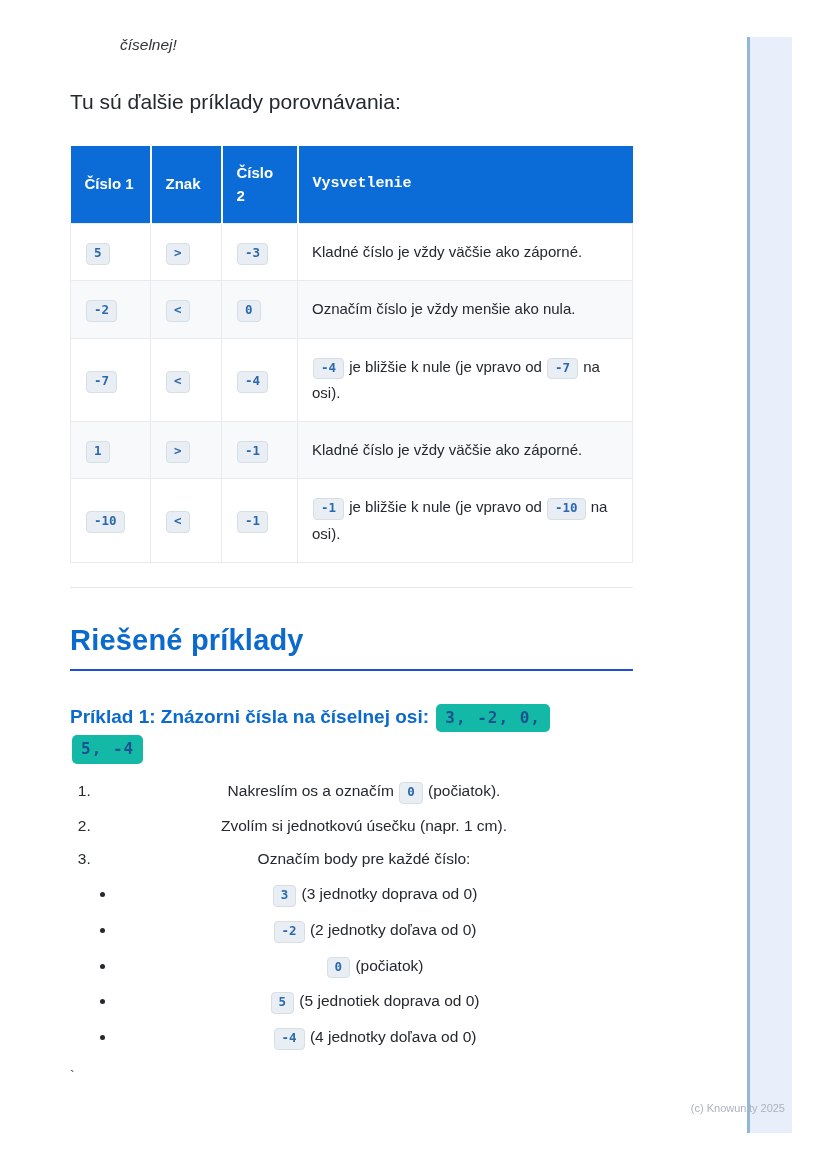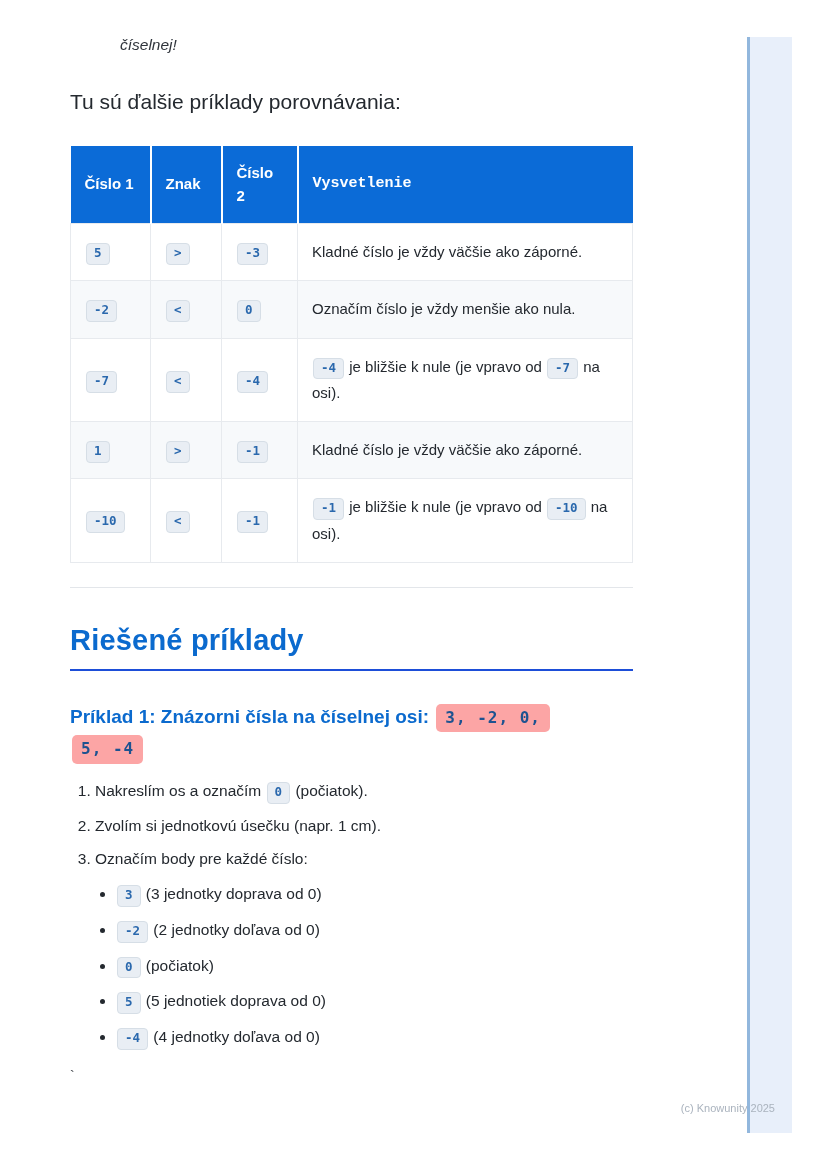--- a/index.html
+++ b/index.html
@@ -24,46 +24,46 @@
   }
   table.cmp tbody tr:nth-child(even){background:#f7f9fb;}
 
   .badge{
     display:inline-block;background:#e9eef4;border:1px solid #d6dee6;border-radius:4px;
     padding:1px 7px 2px;font-family:"DejaVu Sans Mono",monospace;font-size:12.5px;
     font-weight:bold;color:#2a68ad;line-height:1.35;margin:0 1px;
   }
   .badge-lg{
     font-size:16px;padding:3px 9px 4px;letter-spacing:1px;color:#1d5290;
-    background:#fca5a5;border:none;border-radius:5px;margin:0 2px;
+    background:#14b8a6;border:none;border-radius:5px;margin:0 2px;
   }
 
   hr.divider{border:none;border-top:1px solid #e3e6ea;margin:24px 0 0;}
 
   h1.section-title{
     color:#0b6ace;font-size:29px;font-weight:bold;margin:36px 0 0;
     padding-bottom:12px;border-bottom:2px solid #1d4ed8;letter-spacing:0.2px;
   }
   h2.example-heading{
     color:#0b6ace;font-size:19px;font-weight:bold;margin:30px 0 0;line-height:1.65;
   }
 
   ol.steps{margin:16px 0 0;padding-left:25px;font-size:15.5px;line-height:1.45;}
-  ol.steps>li{margin-bottom:11px;}
+  ol.steps>li{margin-bottom:11px;text-align:center;}
   ul.points{list-style:disc;margin:12px 0 0;padding-left:21px;}
   ul.points>li{margin-bottom:12px;}
 
   .stray{margin:18px 0 0;font-size:14px;color:#3a3f45;}
 
   .scroll-track{
     position:absolute;left:747px;top:37px;width:45px;height:1096px;
     background:#e8effa;border-left:3px solid #92b7dd;box-sizing:border-box;z-index:1;
   }
   .footer{
-    position:absolute;right:53px;top:1102px;font-size:11px;color:#aab3be;z-index:2;
+    position:absolute;right:43px;top:1102px;font-size:11px;color:#aab3be;z-index:2;
   }
 </style>
 </head>
 <body>
 
 <div class="page">
   <div class="content">
 
     <p class="quote">číselnej!</p>
     <p class="lead">Tu sú ďalšie príklady porovnávania:</p>

